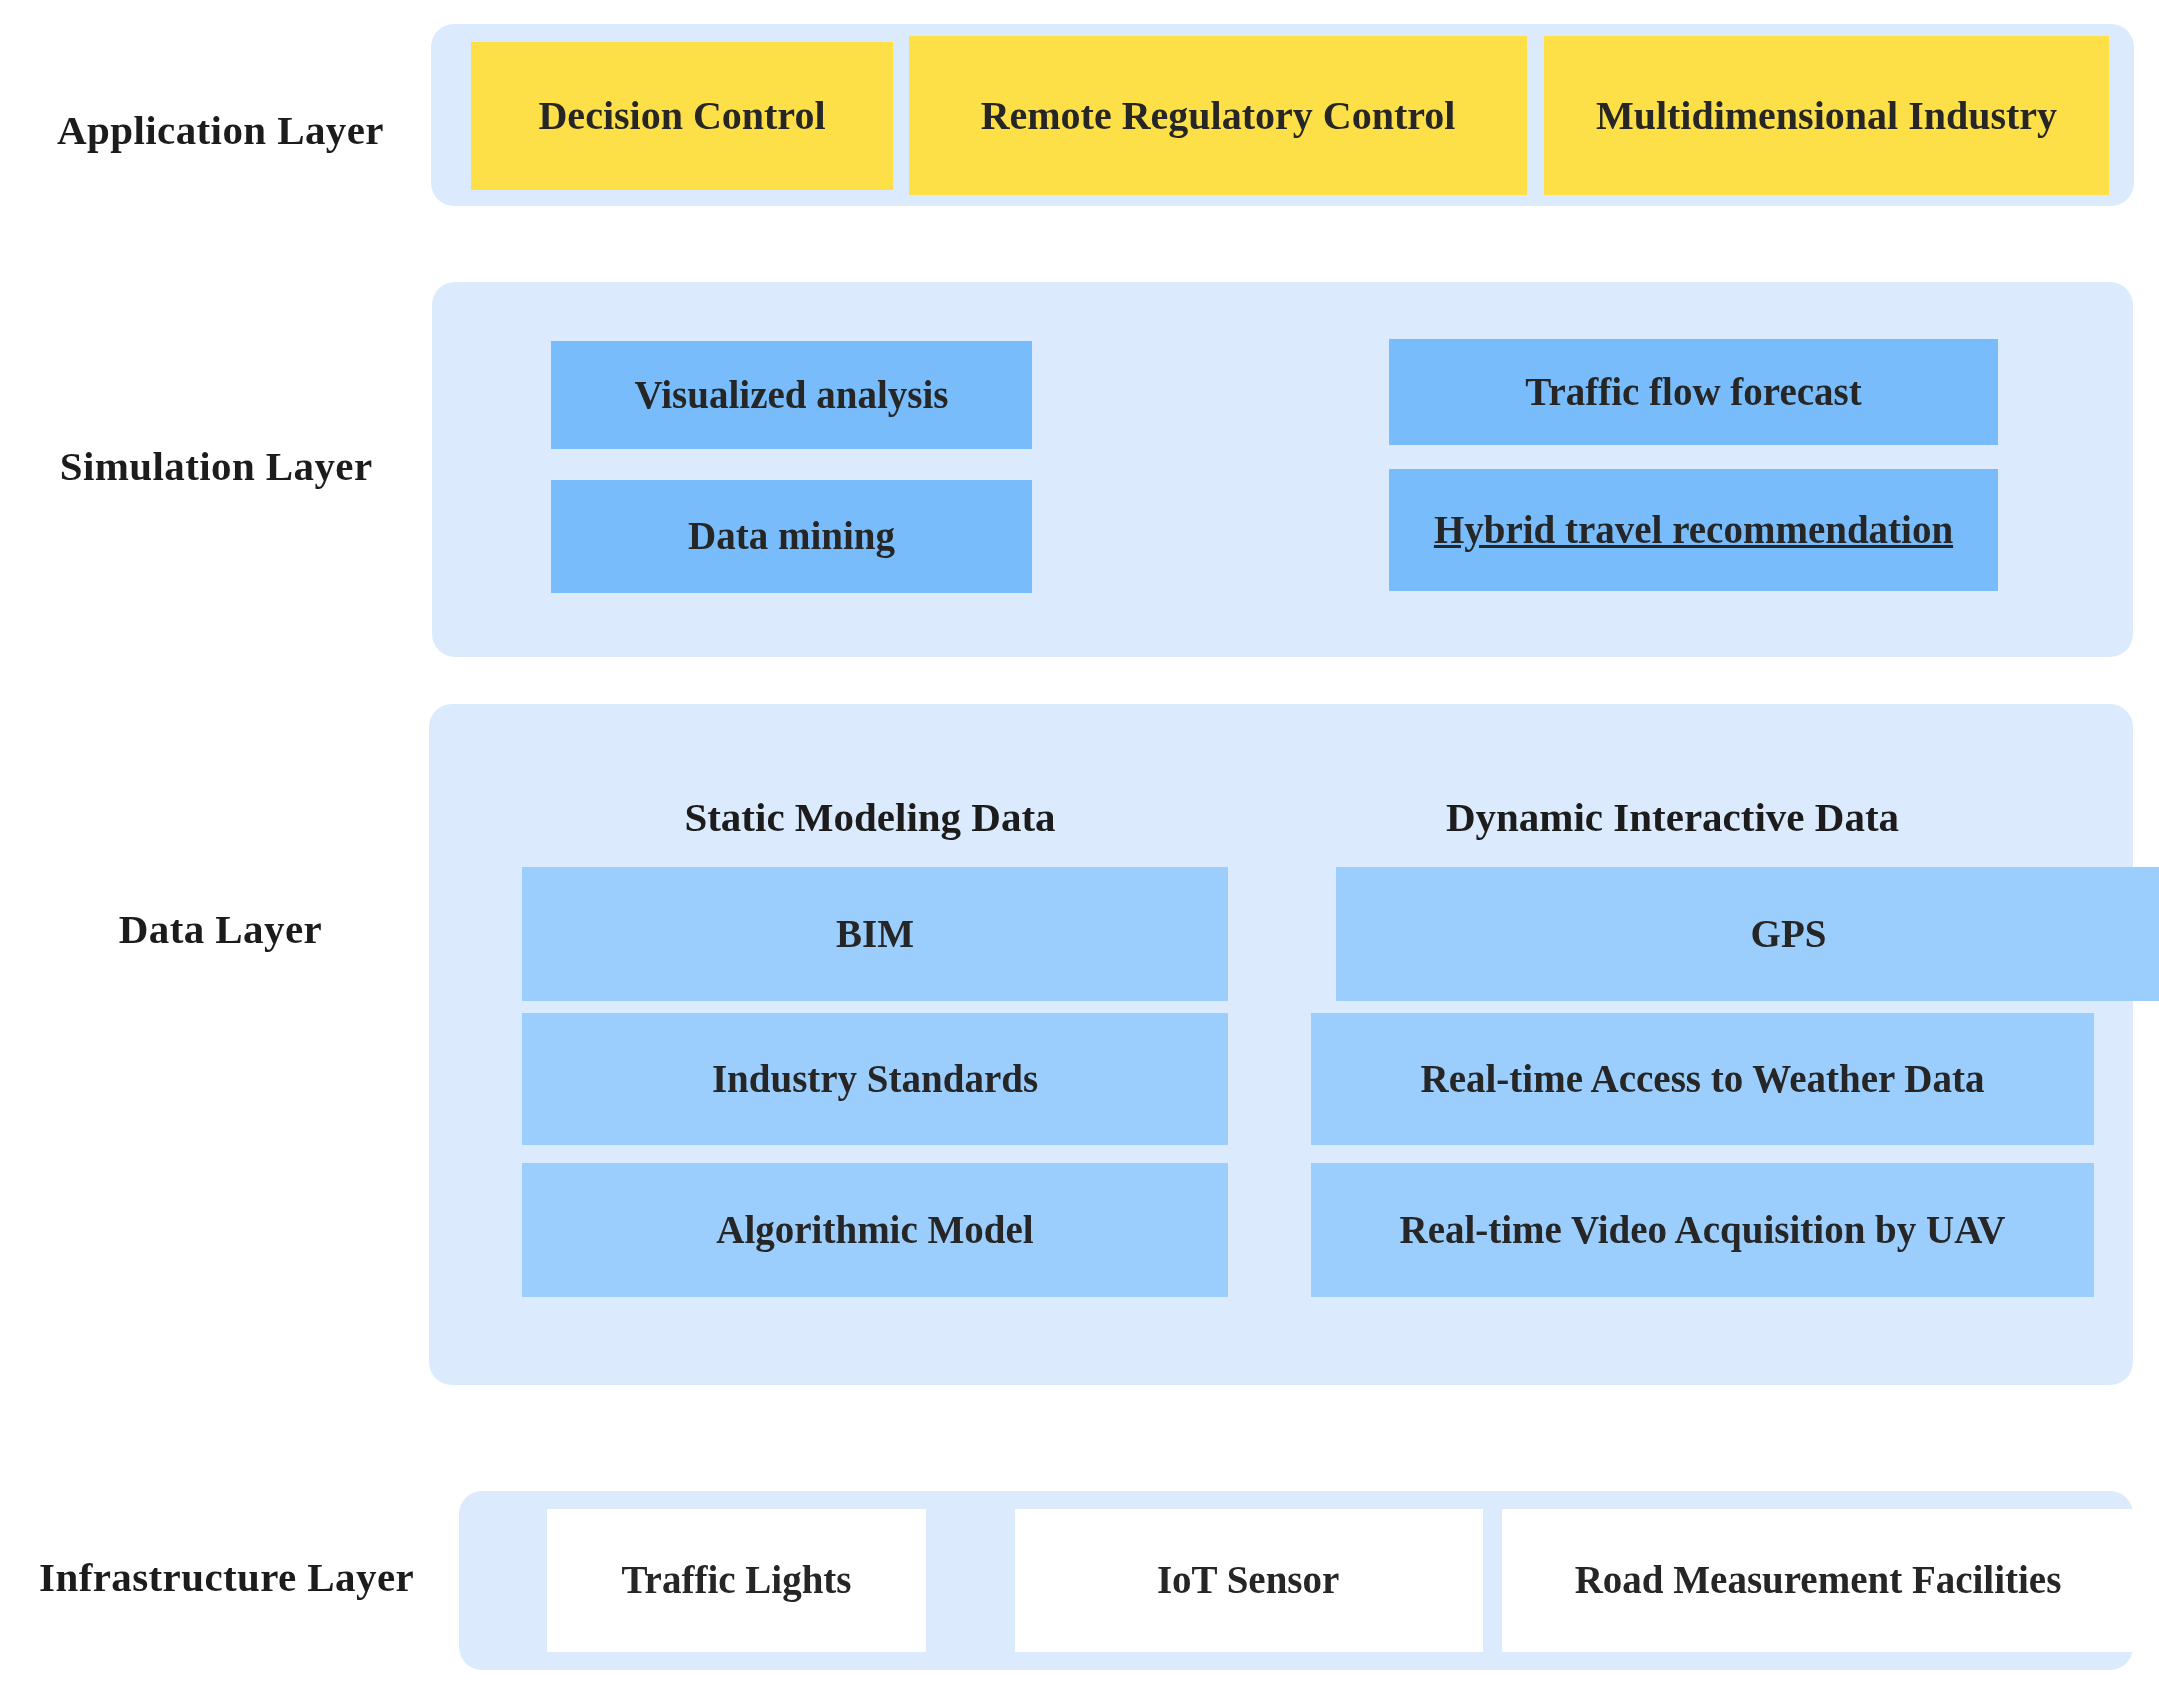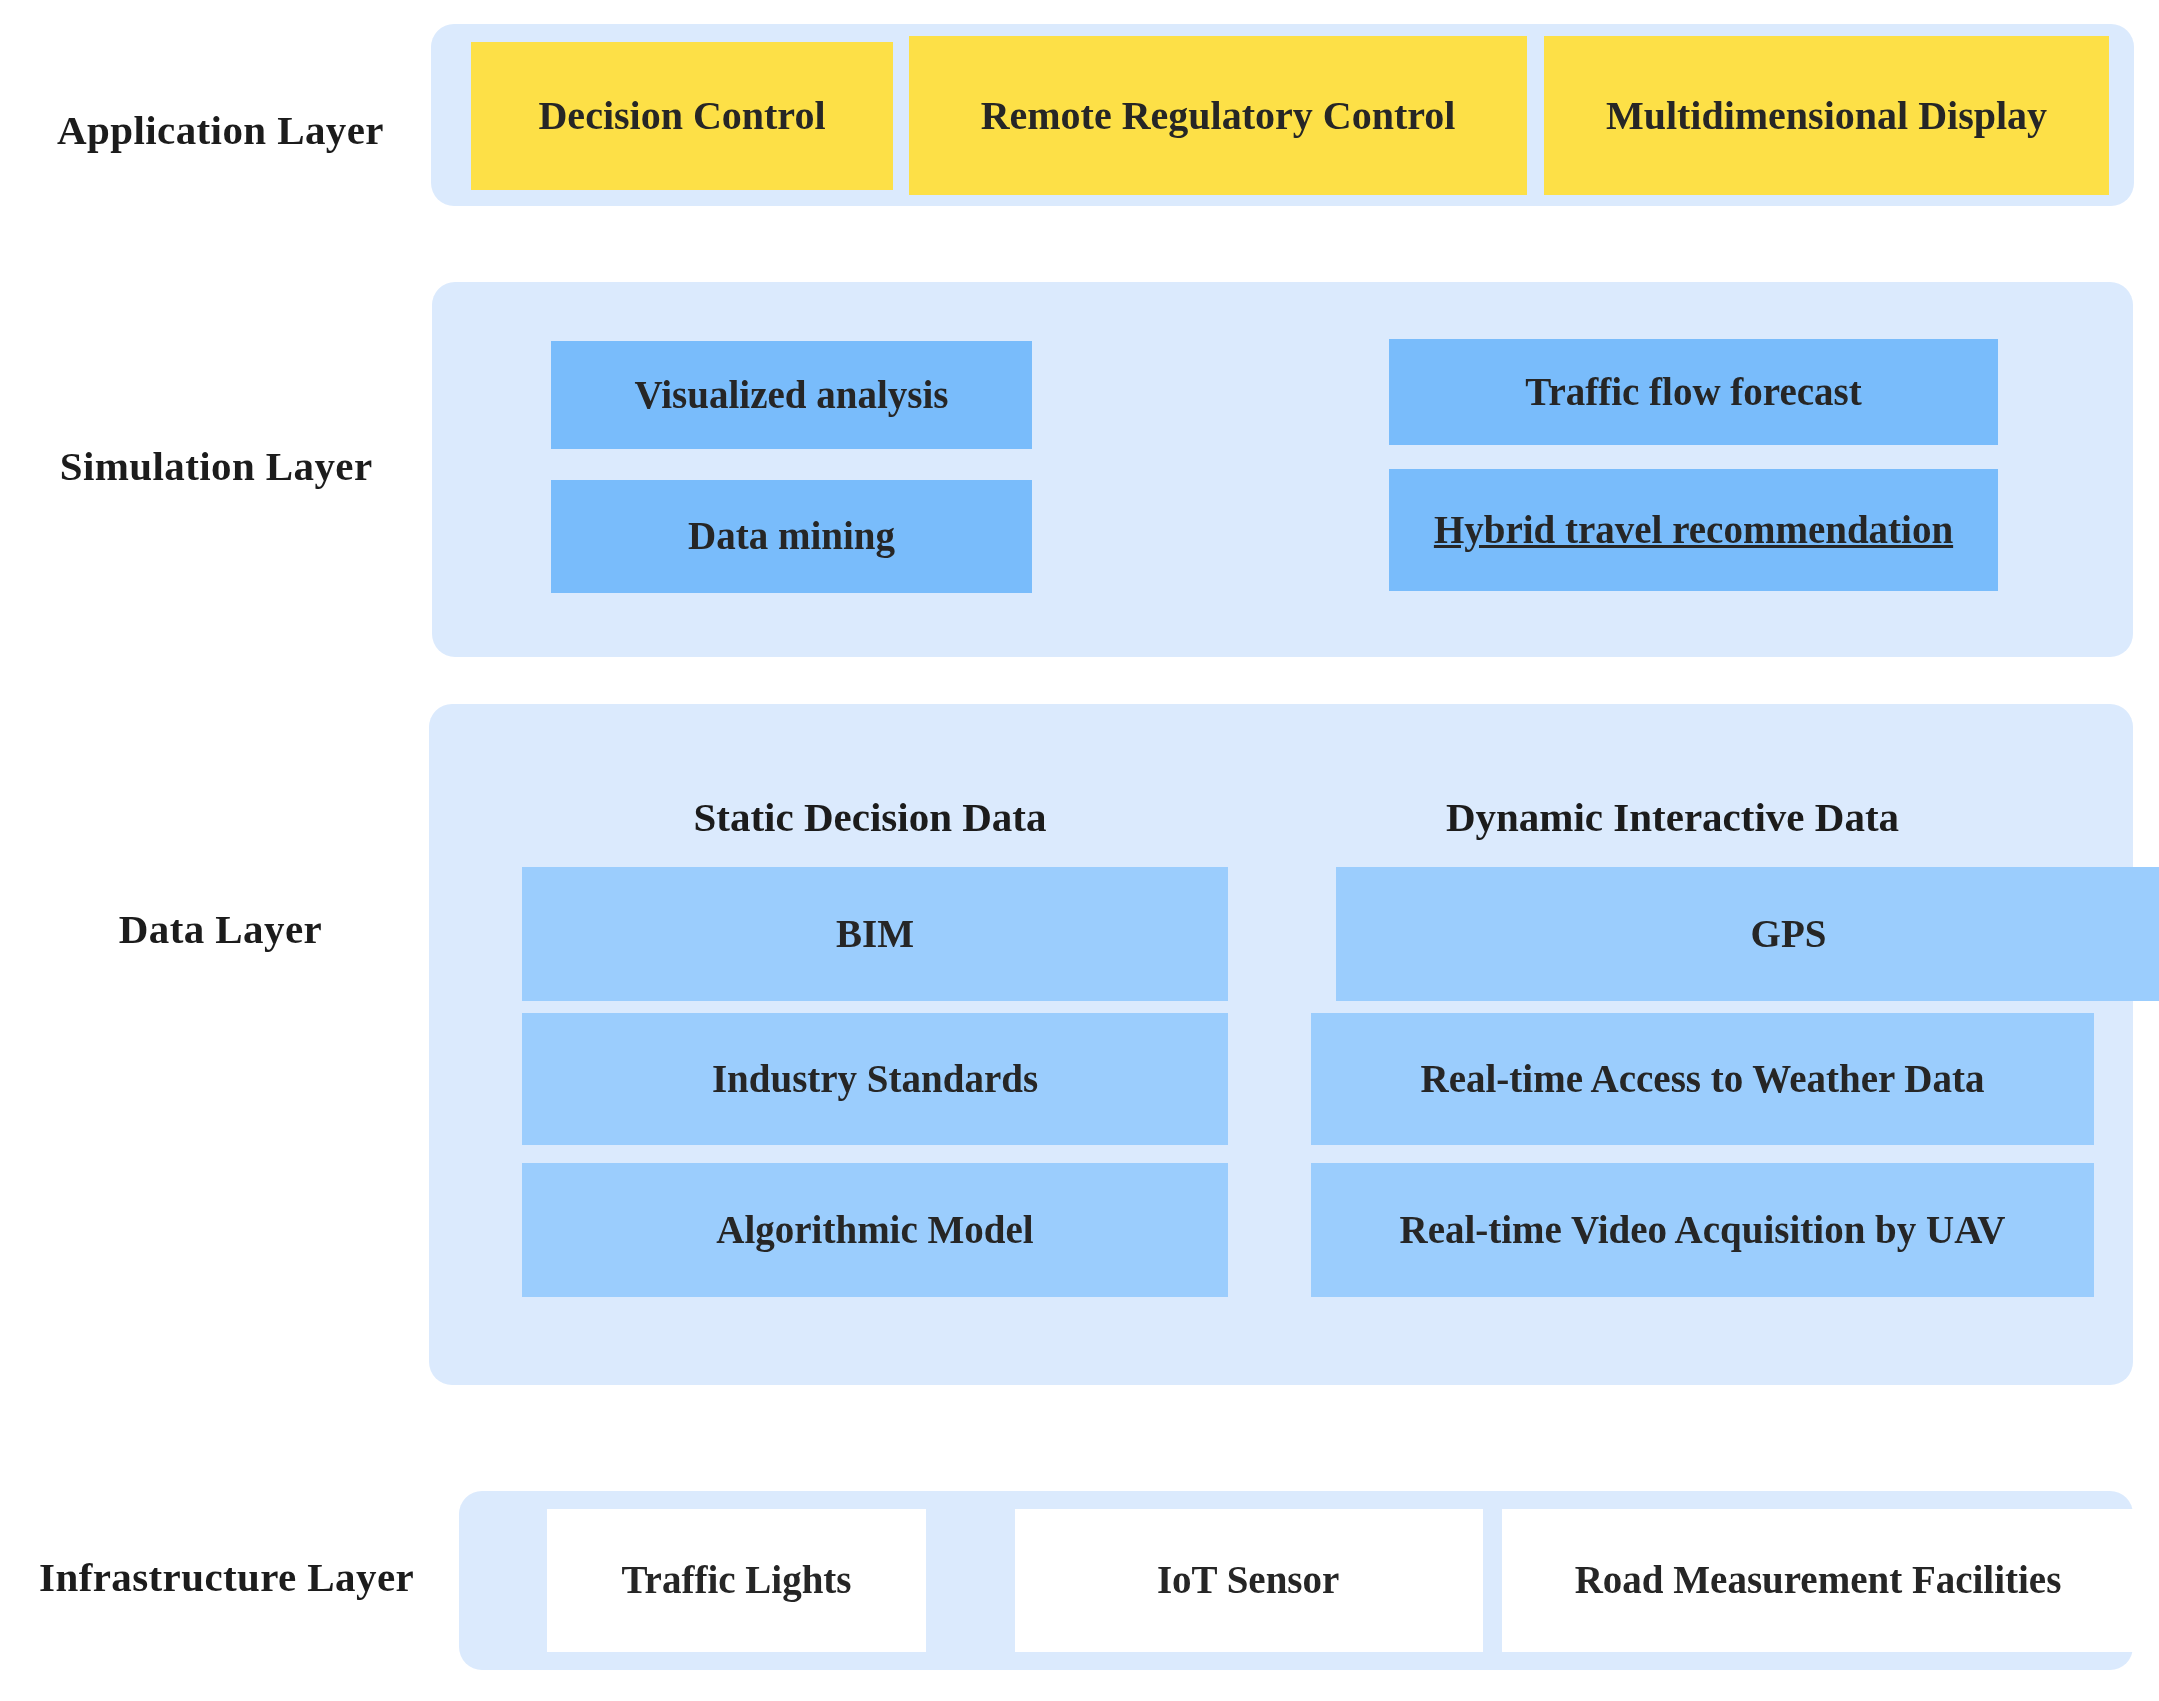--- a/index.html
+++ b/index.html
@@ -66,41 +66,41 @@
 <div class="canvas">
 
   <div class="layer-label" style="left:26.5px; top:110px; width:388px;">Application Layer</div>
 
   <div class="layer-panel" style="left:431px; top:24px; width:1703px; height:182px;">
 
     <div class="node node-strong" style="left:40px; top:17.6px; width:422px; height:148px;">Decision Control</div>
 
     <div class="node node-strong" style="left:478px; top:12.4px; width:618px; height:159px;">Remote Regulatory Control</div>
 
-    <div class="node node-strong" style="left:1113px; top:12.4px; width:565px; height:159px;">Multidimensional Display</div>
+    <div class="node node-strong" style="left:1113px; top:12.4px; width:565px; height:159px;">Multidimensional Industry</div>
   </div>
 
   <div class="layer-label" style="left:17.6px; top:446px; width:397px;">Simulation Layer</div>
 
   <div class="layer-panel" style="left:432px; top:282px; width:1701px; height:375px;">
 
     <div class="node node-mid" style="left:119px; top:59px; width:481px; height:108px;">Visualized analysis</div>
 
     <div class="node node-mid" style="left:119px; top:198px; width:481px; height:113px;">Data mining</div>
 
     <div class="node node-mid" style="left:957px; top:57px; width:609px; height:106px;">Traffic flow forecast</div>
 
     <div class="node node-mid" style="left:957px; top:187px; width:609px; height:122px;text-decoration:underline;">Hybrid travel recommendation</div>
   </div>
 
   <div class="layer-label" style="left:31px; top:909px; width:379px;">Data Layer</div>
 
   <div class="layer-panel" style="left:429px; top:704px; width:1704px; height:681px;">
 
-    <div class="group-title" style="left:88px; top:93px; width:706px;">Static Decision Data</div>
+    <div class="group-title" style="left:88px; top:93px; width:706px;">Static Modeling Data</div>
 
     <div class="node node-light" style="left:93px; top:163px; width:706px; height:134px;">BIM</div>
 
     <div class="node node-light" style="left:93px; top:309px; width:706px; height:132px;">Industry Standards</div>
 
     <div class="node node-light" style="left:93px; top:459px; width:706px; height:134px;">Algorithmic Model</div>
 
     <div class="group-title" style="left:864px; top:93px; width:759px;">Dynamic Interactive Data</div>
 
     <div class="node node-light" style="left:907px; top:163px; width:905px; height:134px;">GPS</div>

